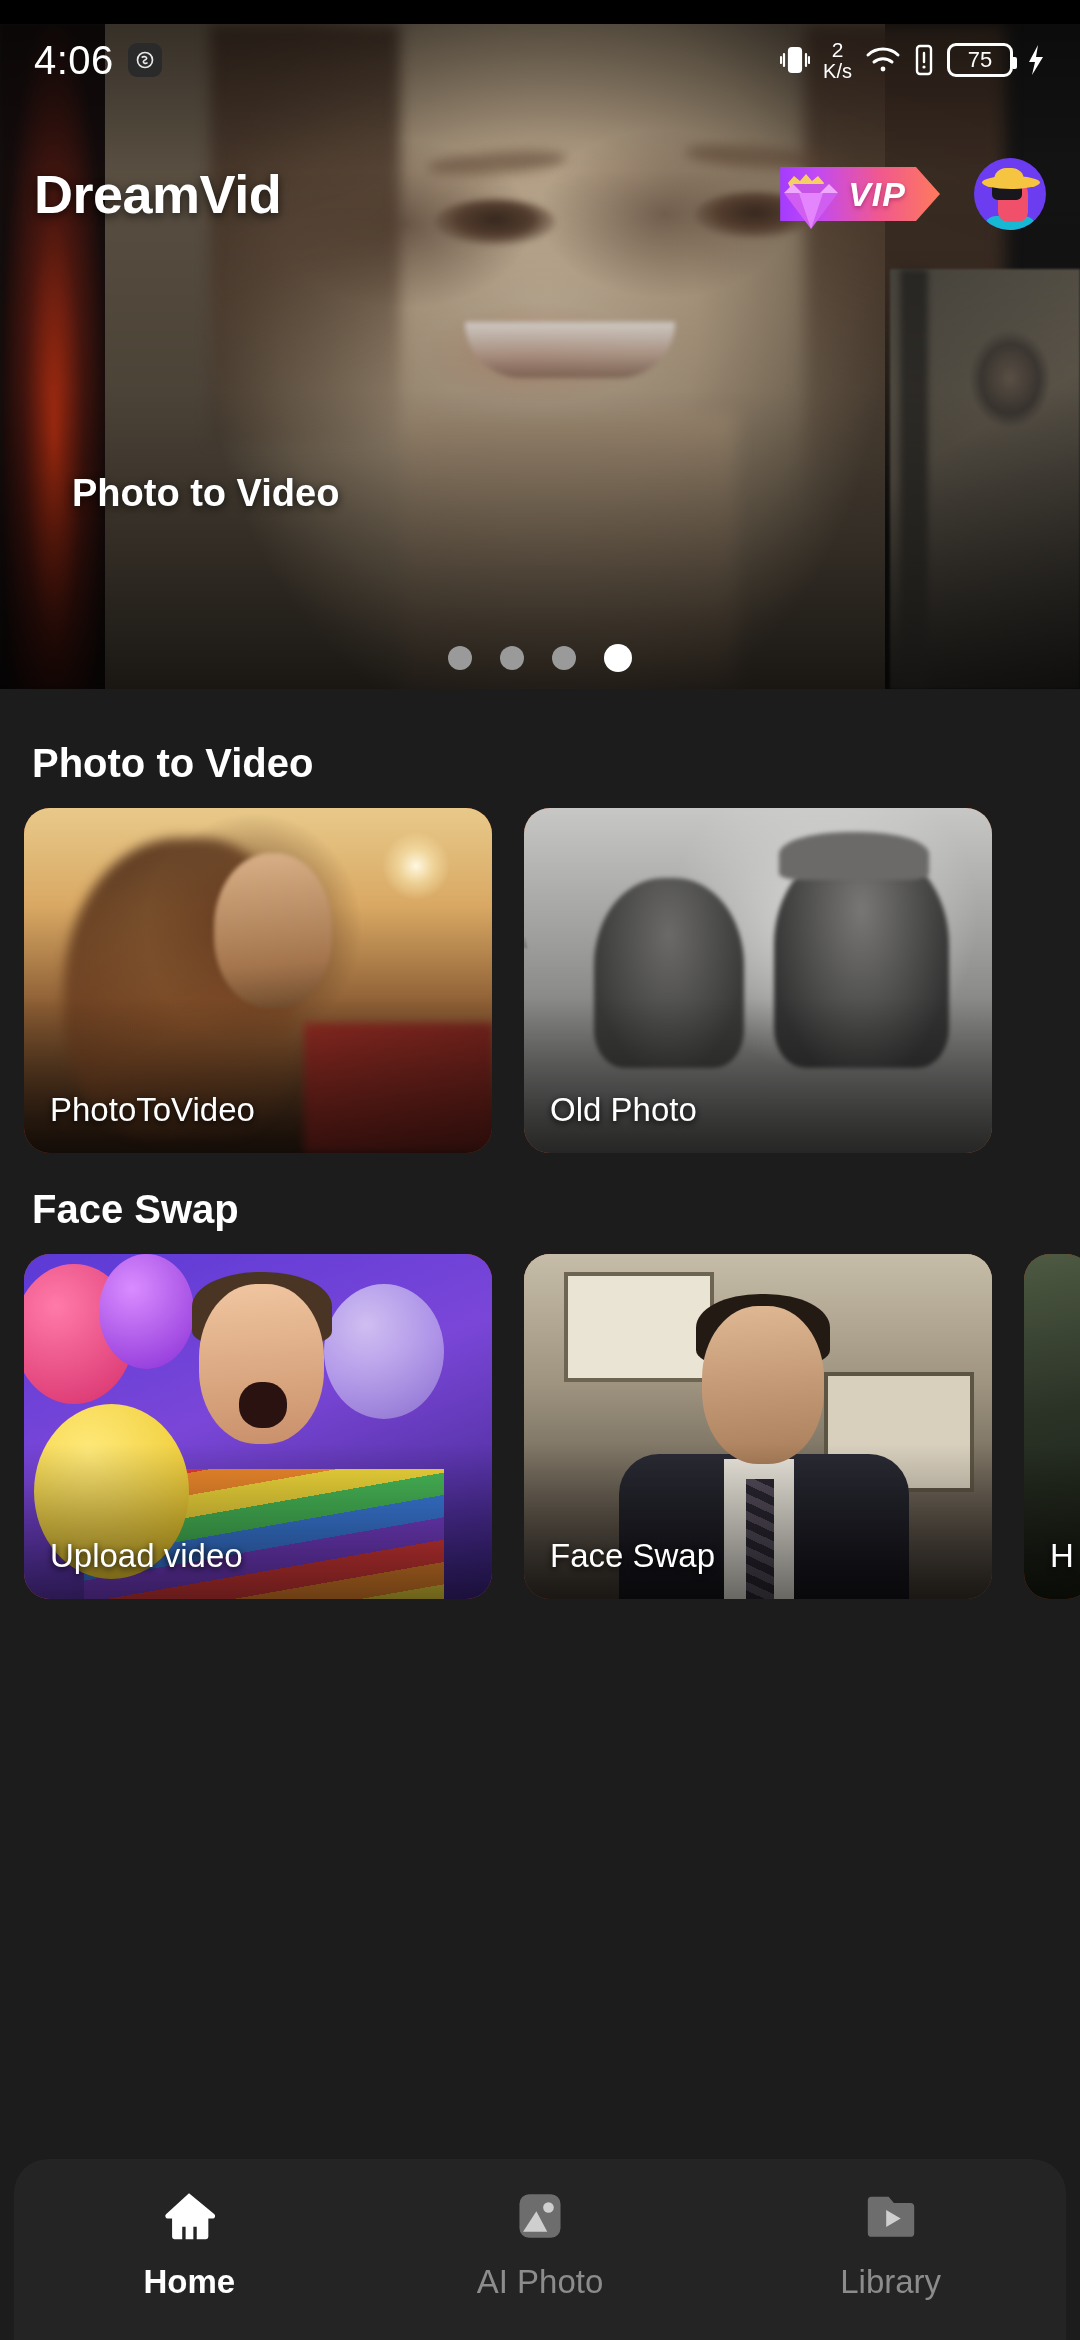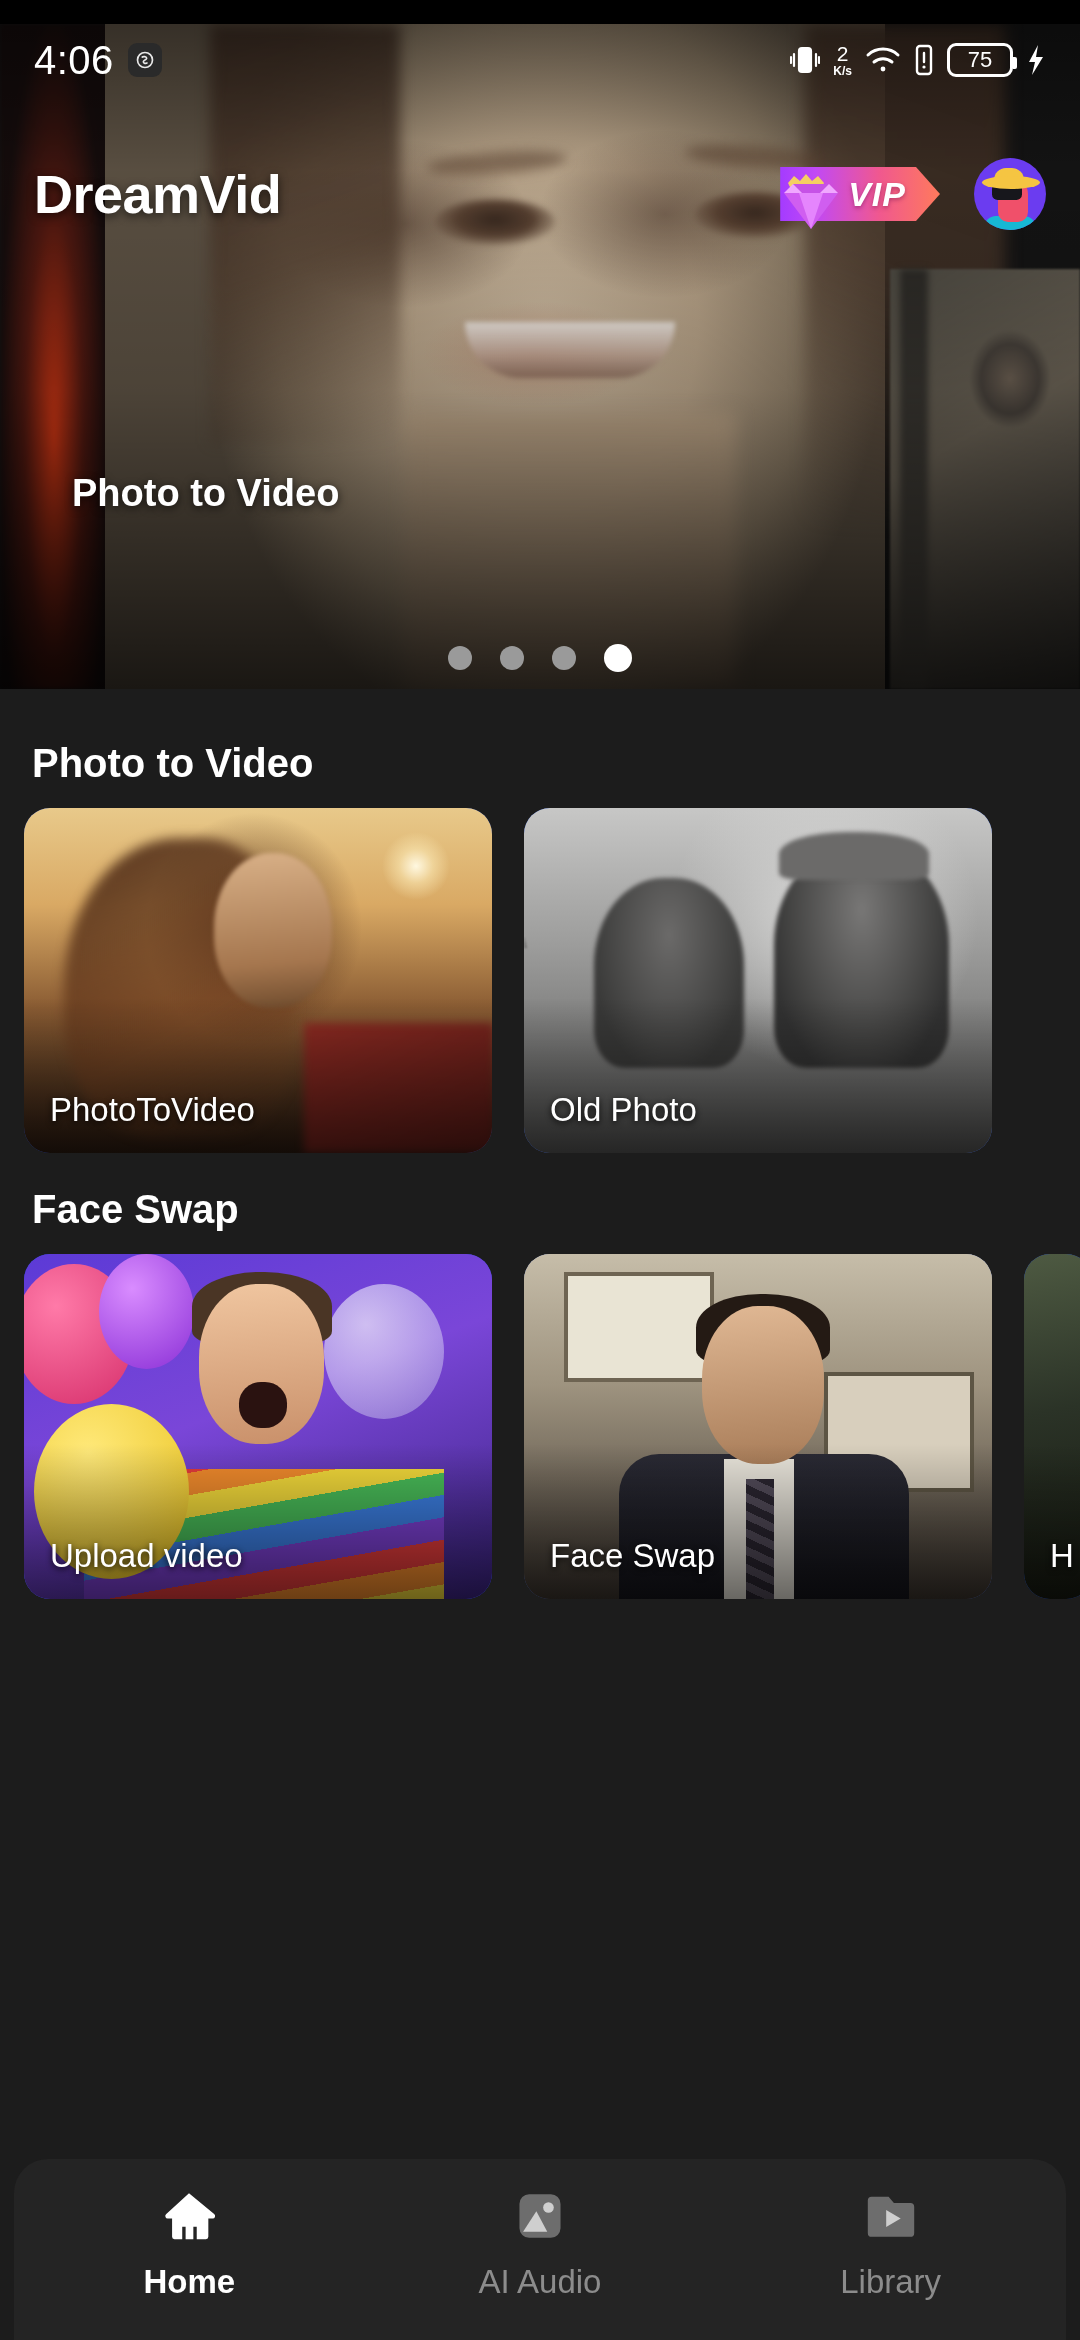--- a/index.html
+++ b/index.html
@@ -21,21 +21,21 @@
   .sb-time { font-size:40px; font-weight:400; letter-spacing:0.5px; color:#fff; }
   .sb-dnd {
     width:34px; height:34px; border-radius:9px; background:#2a2a2a;
     display:flex; align-items:center; justify-content:center;
     font-size:20px; color:#e8e8e8;
   }
   .sb-right { display:flex; align-items:center; gap:13px; }
   .sb-ico { color:#fff; display:flex; align-items:center; }
   .netspeed { display:flex; flex-direction:column; align-items:center; line-height:1; color:#fff; }
   .netspeed .n1 { font-size:21px; }
-  .netspeed .n2 { font-size:12px; margin-top:1px;font-weight:bold; }
+  .netspeed .n2 { font-size:20px; margin-top:1px; }
   .battery {
     width:66px; height:34px; border:3px solid #fff; border-radius:9px;
     display:flex; align-items:center; justify-content:center; position:relative;
   }
   .battery::after {
     content:""; position:absolute; right:-7px; top:11px; width:4px; height:12px;
     background:#fff; border-radius:0 2px 2px 0;
   }
   .battery span { font-size:22px; color:#fff; font-weight:500; }
 
@@ -179,21 +179,21 @@
     background:#1c1c1c; padding-top:24px;
   }
   .section { margin-bottom:6px; }
   .sec-title {
     font-size:40px; font-weight:bold; color:#fff;
     padding:28px 32px 22px 32px;
   }
   .row { display:flex; gap:32px; padding:0 0 0 24px; }
   .card {
     position:relative; width:468px; height:345px; border-radius:26px;
-    overflow:hidden; flex:none; background:#1d4ed8;padding-left:21px;
+    overflow:hidden; flex:none; background:#c2410c;padding-left:21px;
   }
   .card .lbl {
     position:absolute; left:26px; bottom:24px; z-index:5;
     font-size:33px; color:#fff; text-shadow:0 2px 6px rgba(0,0,0,0.9);
   }
   .card .shade {
     position:absolute; inset:0; z-index:2;
     background:linear-gradient(180deg, rgba(0,0,0,0) 55%, rgba(0,0,0,0.55) 100%);
   }
   .card-partial { width:68px; }
@@ -563,21 +563,21 @@
 
 
     <div class="nav-item">
       <div class="nav-ico">
         <svg width="58" height="58" viewBox="0 0 24 24" fill="none">
           <rect x="3.5" y="3" width="17" height="18" rx="4" fill="#6d6d6d"></rect>
           <circle cx="15.5" cy="8.5" r="2.2" fill="#cfcfcf"></circle>
           <path d="M5 18.5 10.5 10l4.5 8.5z" fill="#cfcfcf"></path>
         </svg>
       </div>
-      <div class="nav-lbl">AI Audio</div>
+      <div class="nav-lbl">AI Photo</div>
     </div>
 
     <div class="nav-item">
       <div class="nav-ico">
         <svg width="58" height="58" viewBox="0 0 24 24" fill="none">
           <path d="M4 4h7l2.2 2.6H20a1.6 1.6 0 0 1 1.6 1.6V19a1.6 1.6 0 0 1-1.6 1.6H4A1.6 1.6 0 0 1 2.4 19V5.6A1.6 1.6 0 0 1 4 4z" fill="#6d6d6d"></path>
           <path d="M10 9.5 16 13l-6 3.5z" fill="#cfcfcf"></path>
         </svg>
       </div>
       <div class="nav-lbl">Library</div>

